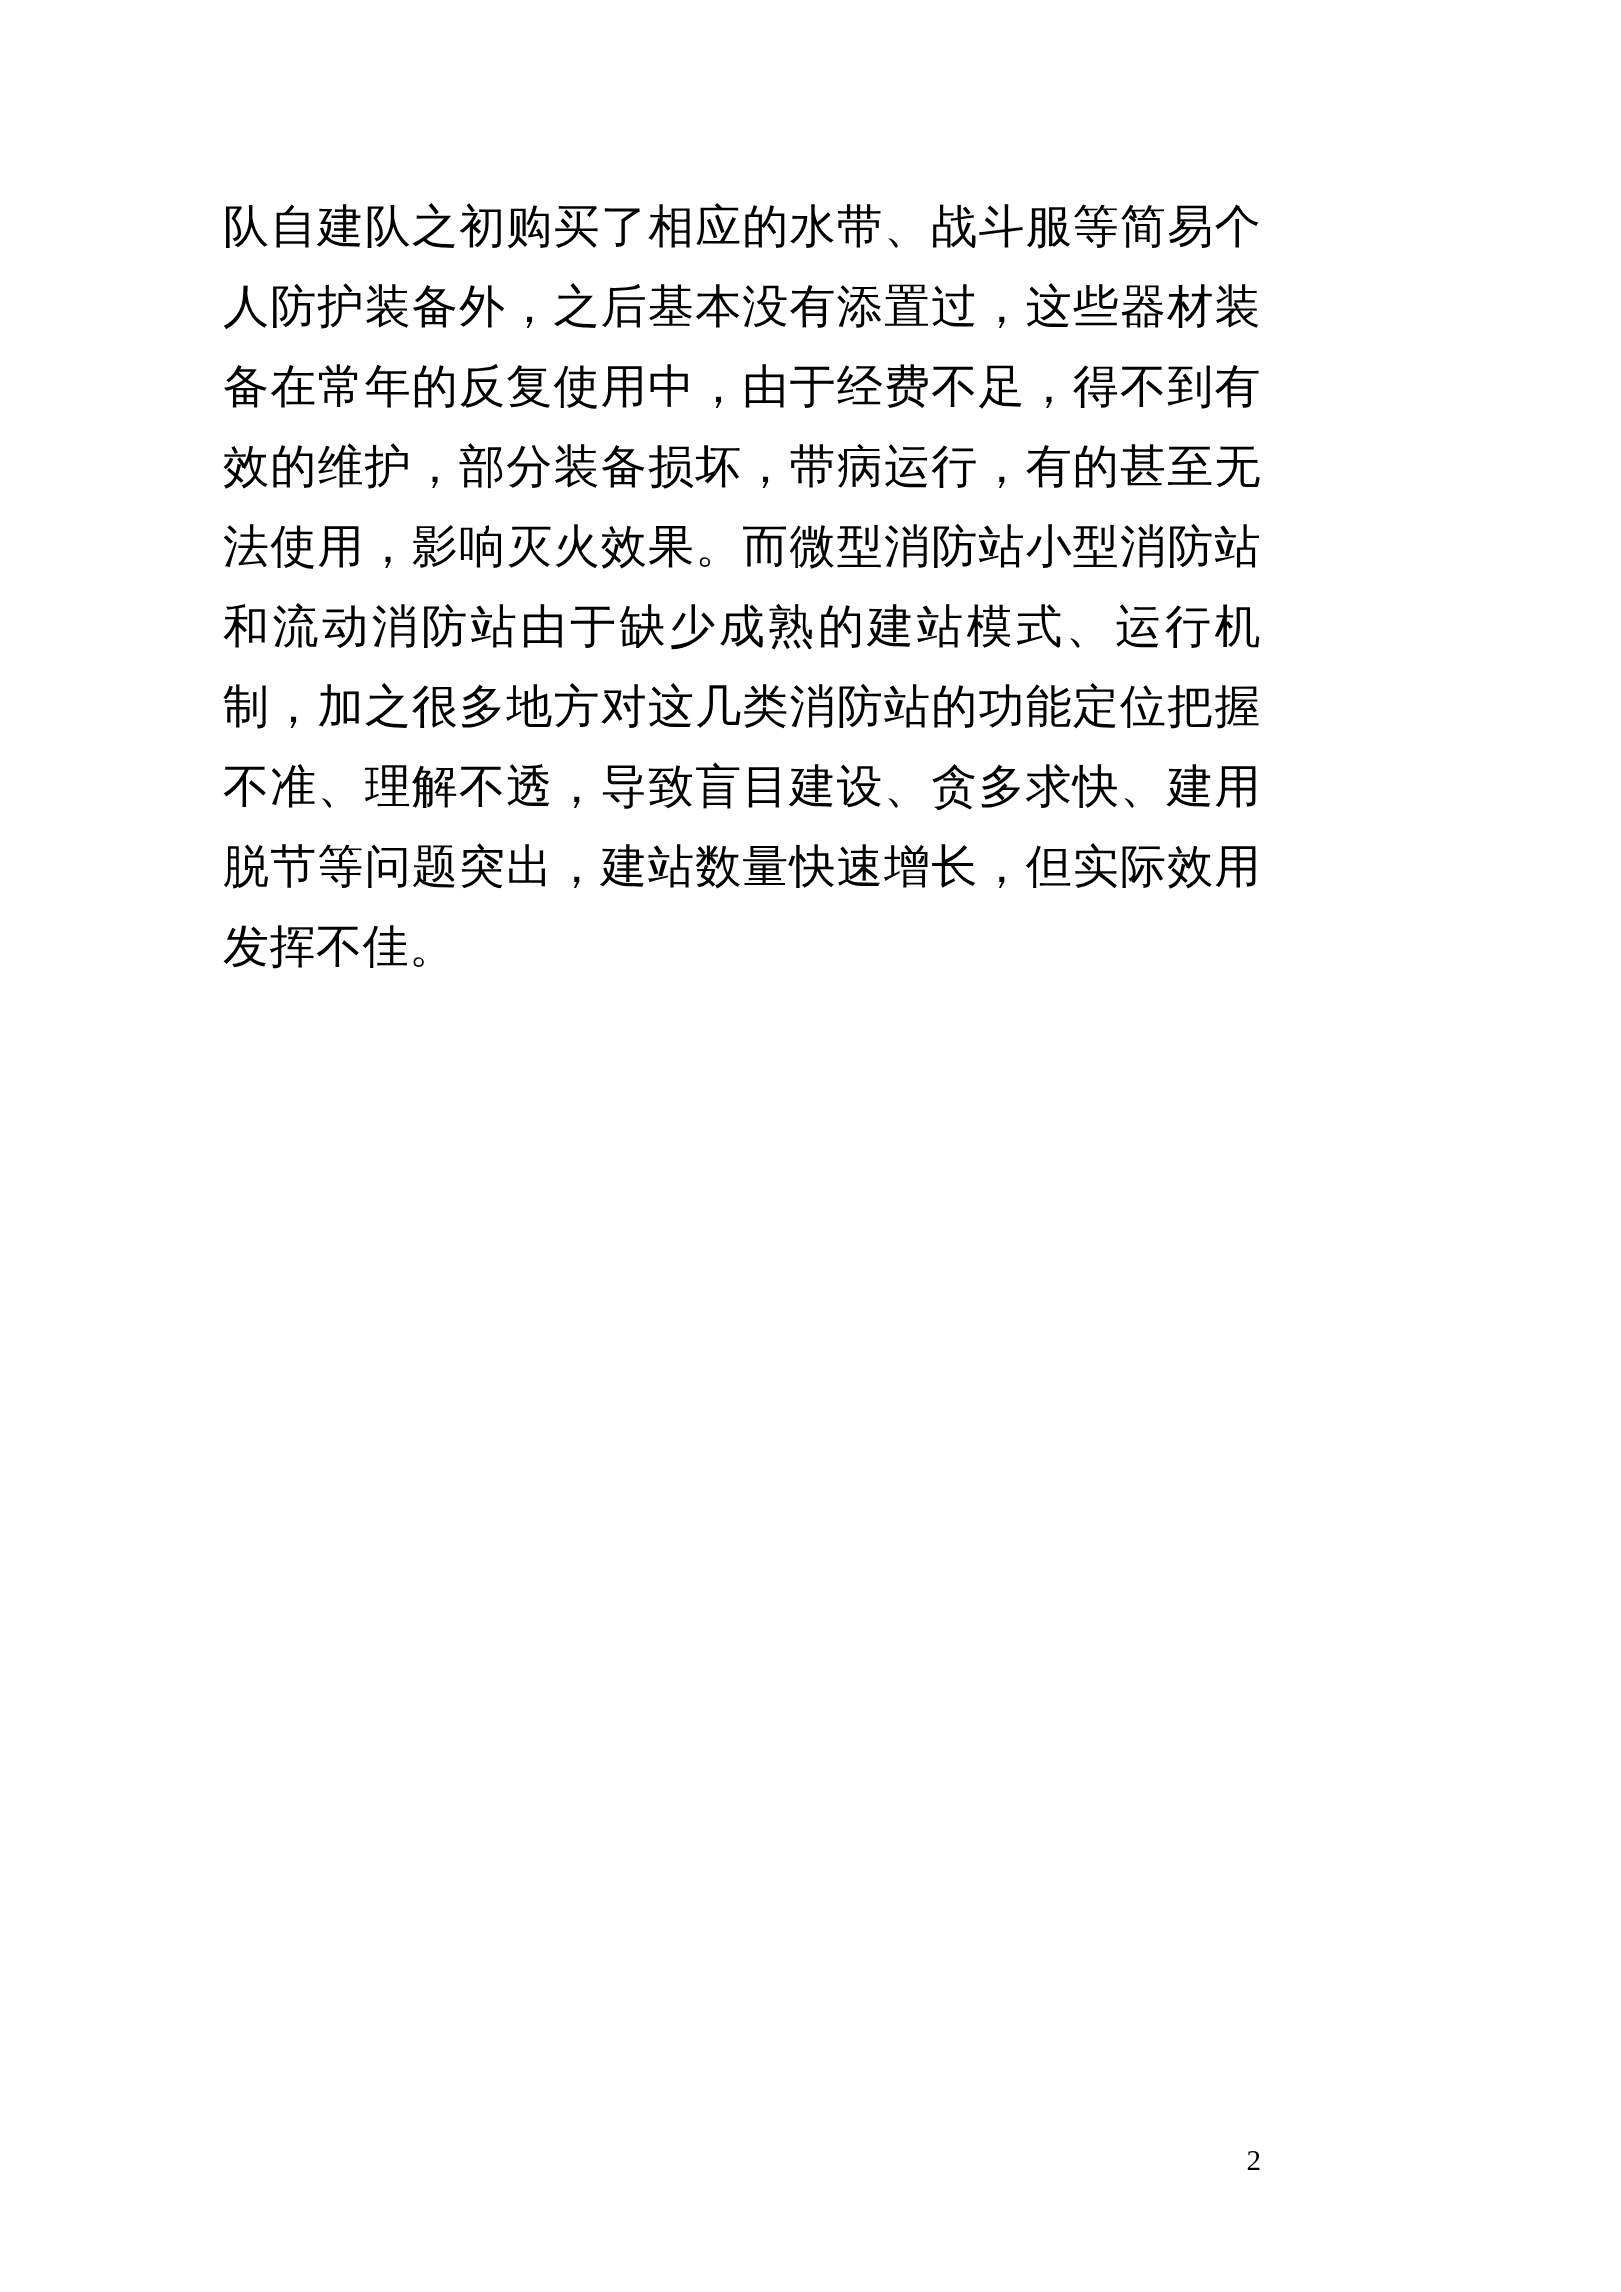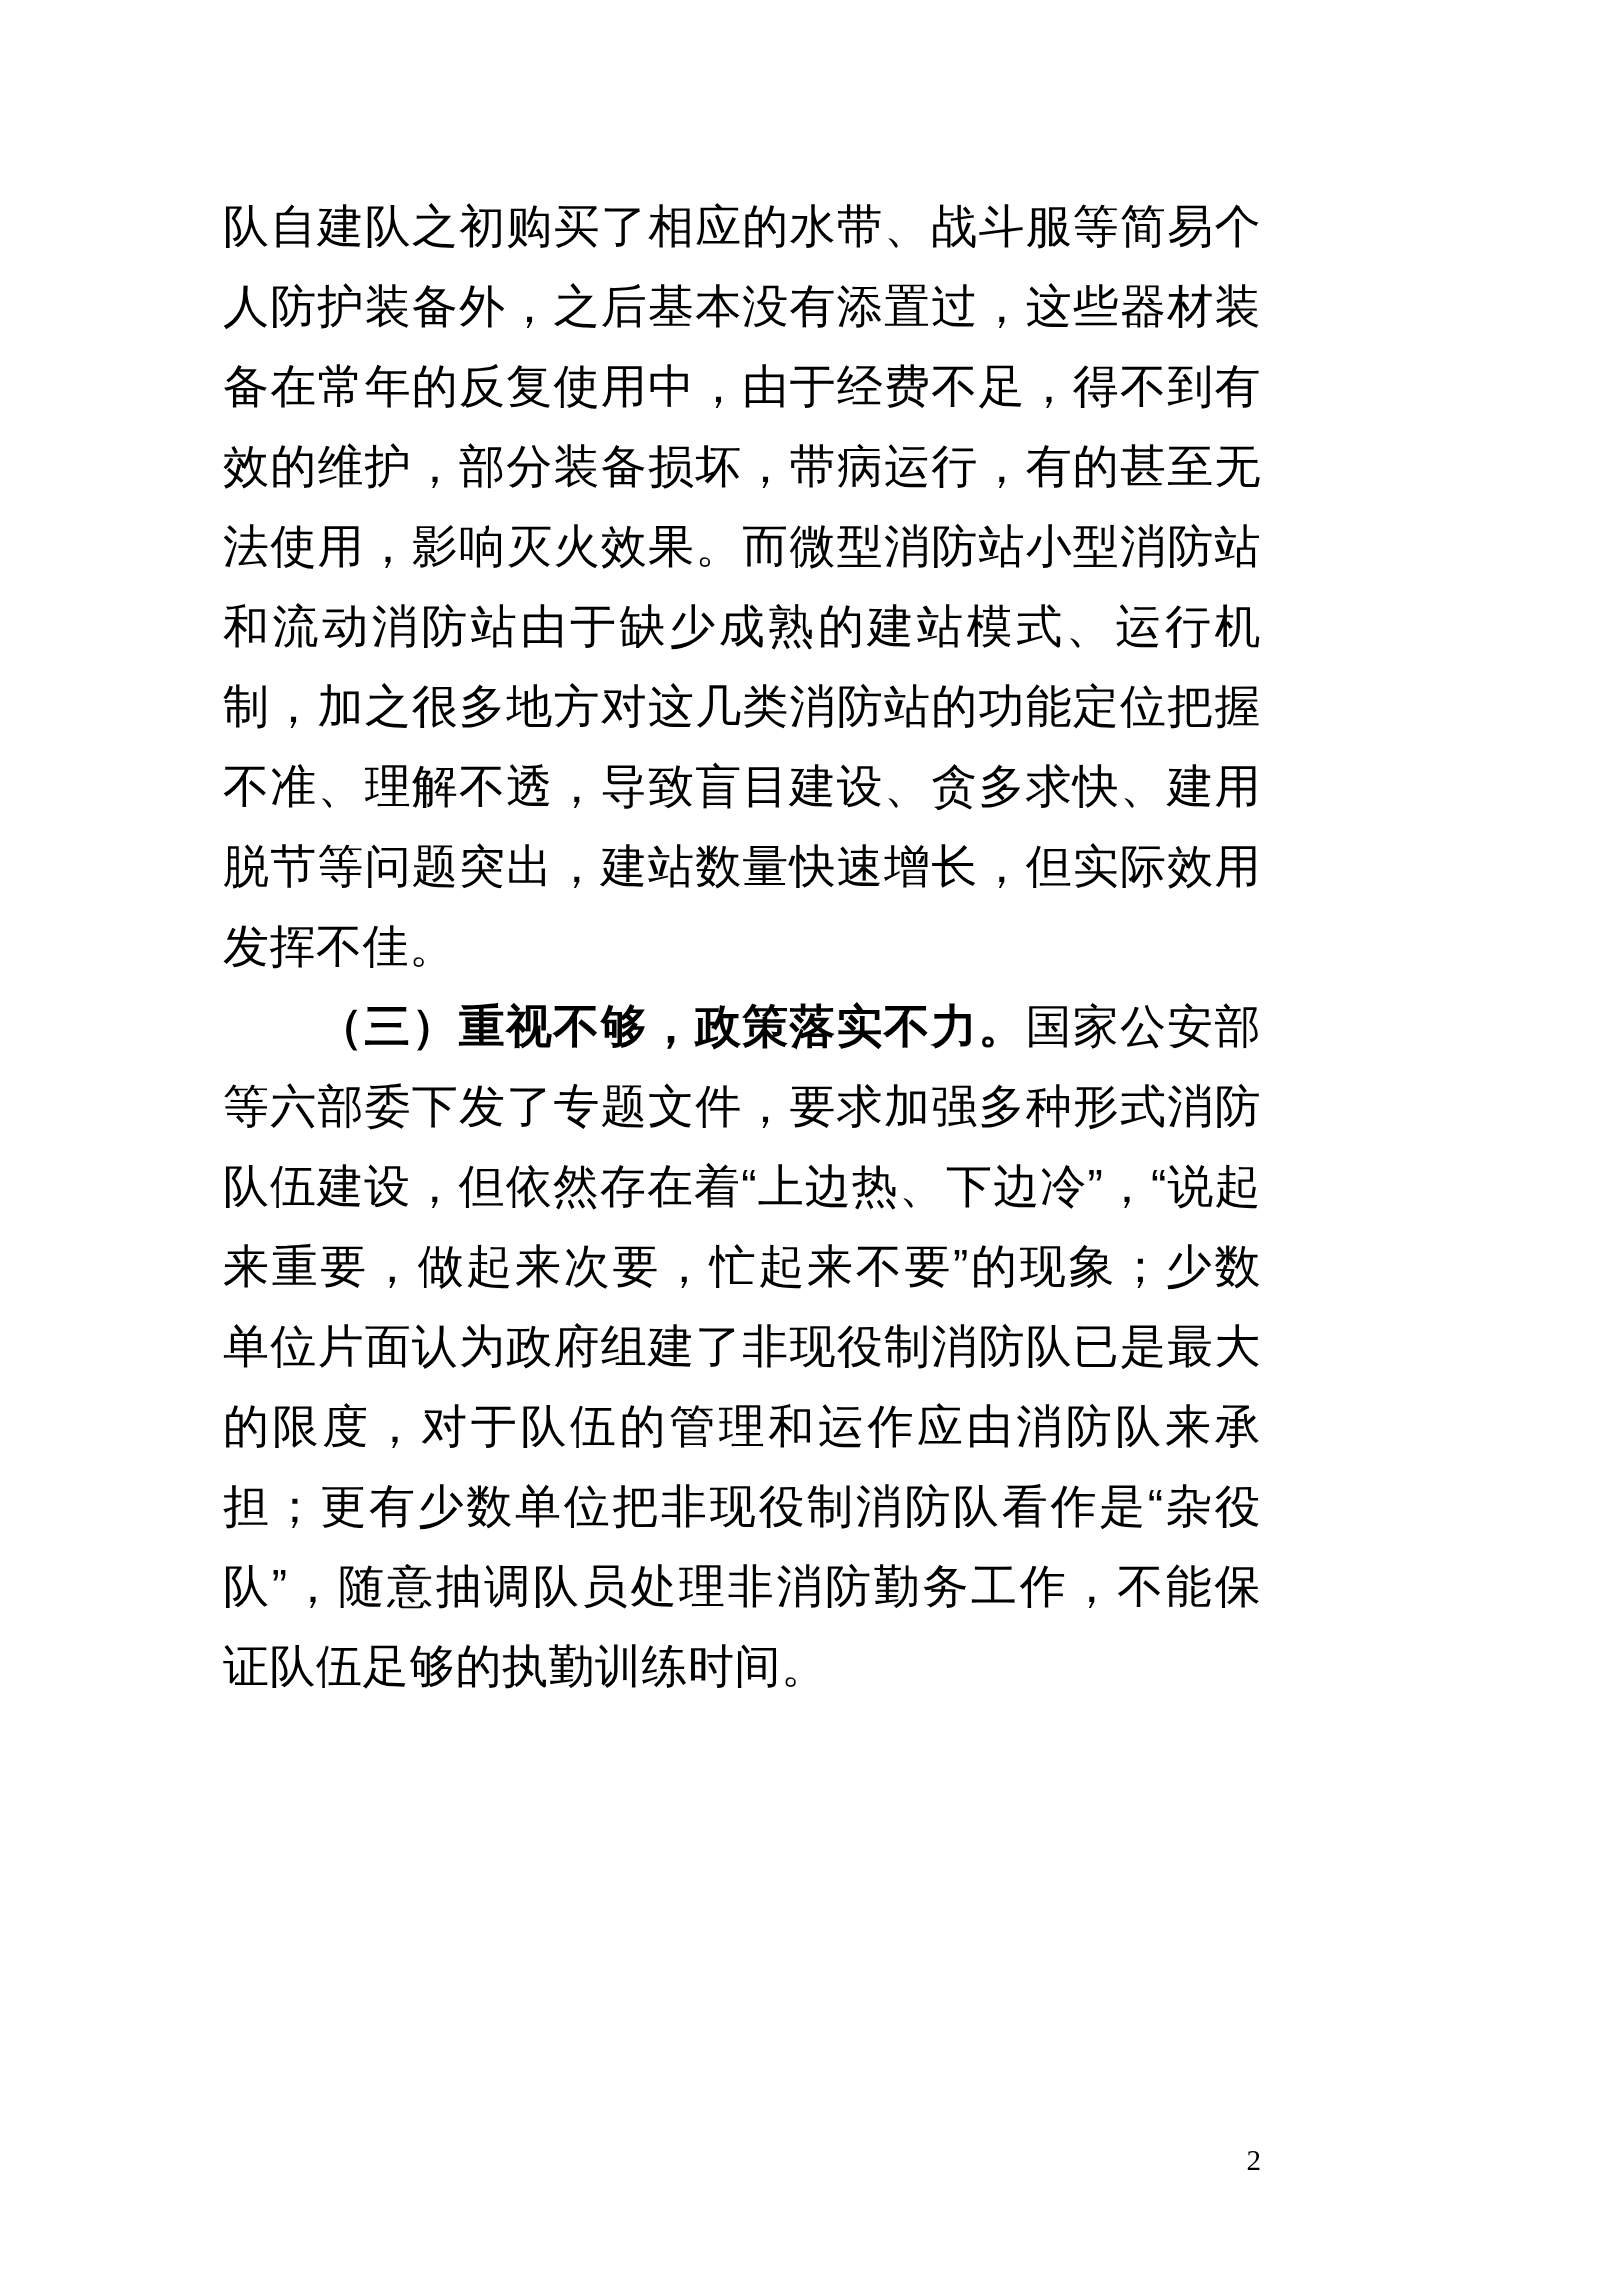--- a/index.html
+++ b/index.html
@@ -48,17 +48,16 @@
     color: #000000;
     font-family: "Liberation Serif", serif;
   }
 </style>
 </head>
 <body>
 
 <div class="page">
   <div class="doc-body" id="doc-body">
       <div class="para"><span>队自建队之初购买了相应的水带、战斗服等简易个人防护装备外，之后基本没有添置过，这些器材装备在常年的反复使用中，由于经费不足，得不到有效的维护，部分装备损坏，带病运行，有的甚至无法使用，影响灭火效果。而微型消防站小型消防站和流动消防站由于缺少成熟的建站模式、运行机制，加之很多地方对这几类消防站的功能定位把握不准、理解不透，导致盲目建设、贪多求快、建用脱节等问题突出，建站数量快速增长，但实际效用发挥不佳。</span></div>
-      <div class="para indent"><span class="bold">（三）重视不够，政策落实不力。</span><span>国家公安部等六部委下发了专题文件，要求加强多种形式消防队伍建设，但依然存在着“上边热、下边冷”，“说起来重要，做起来次要，忙起来不要”的现象；少数单位片面认为政府组建了非现役制消防队已是最大的限度，对于队伍的管理和运作应由消防队来承担；更有少数单位把非现役制消防队看作是“杂役队”，随意抽调队员处理非消防勤务工作，不能保证队伍足够的执勤训练时间。</span></div>
     </div>
   <div class="page-number">2</div>
 </div>
 
 
 </body></html>

